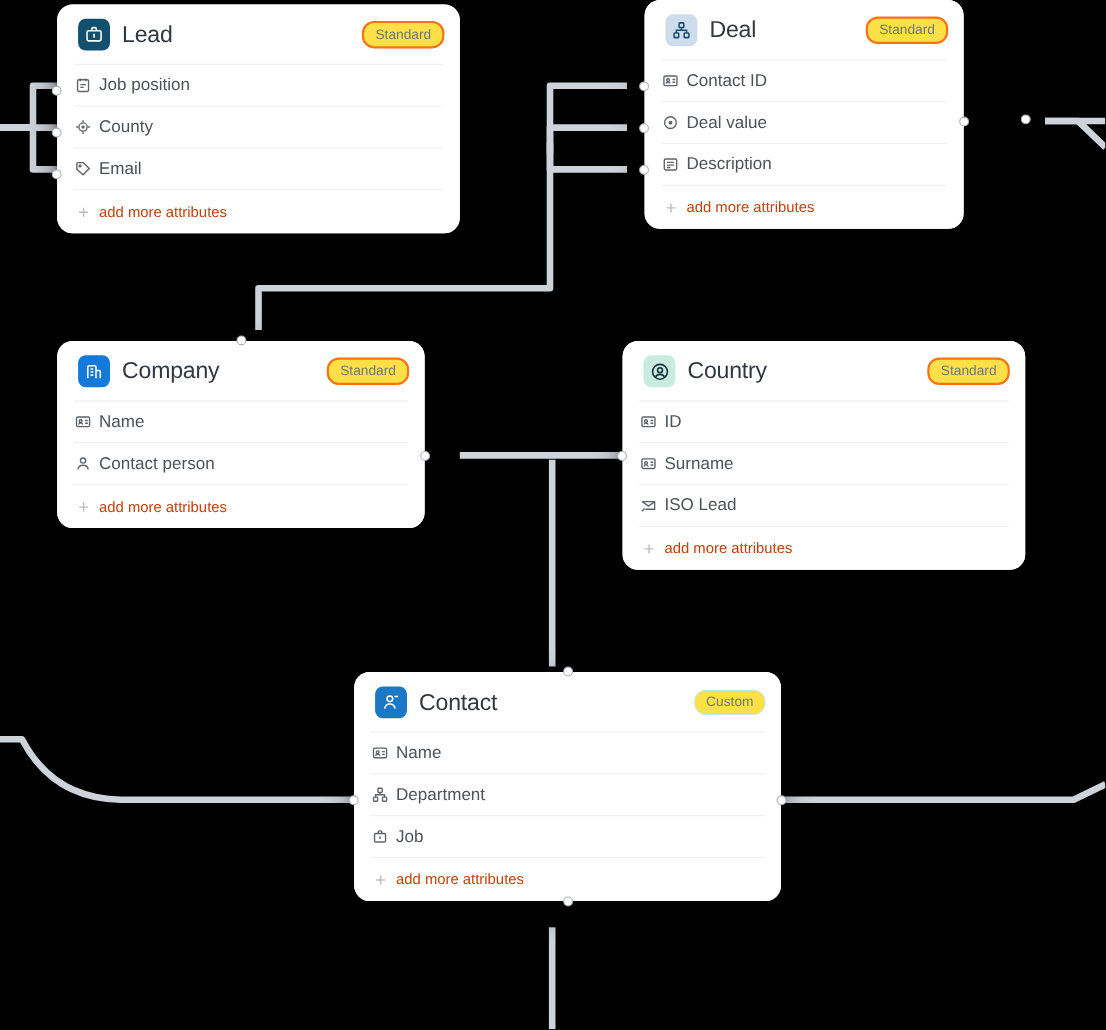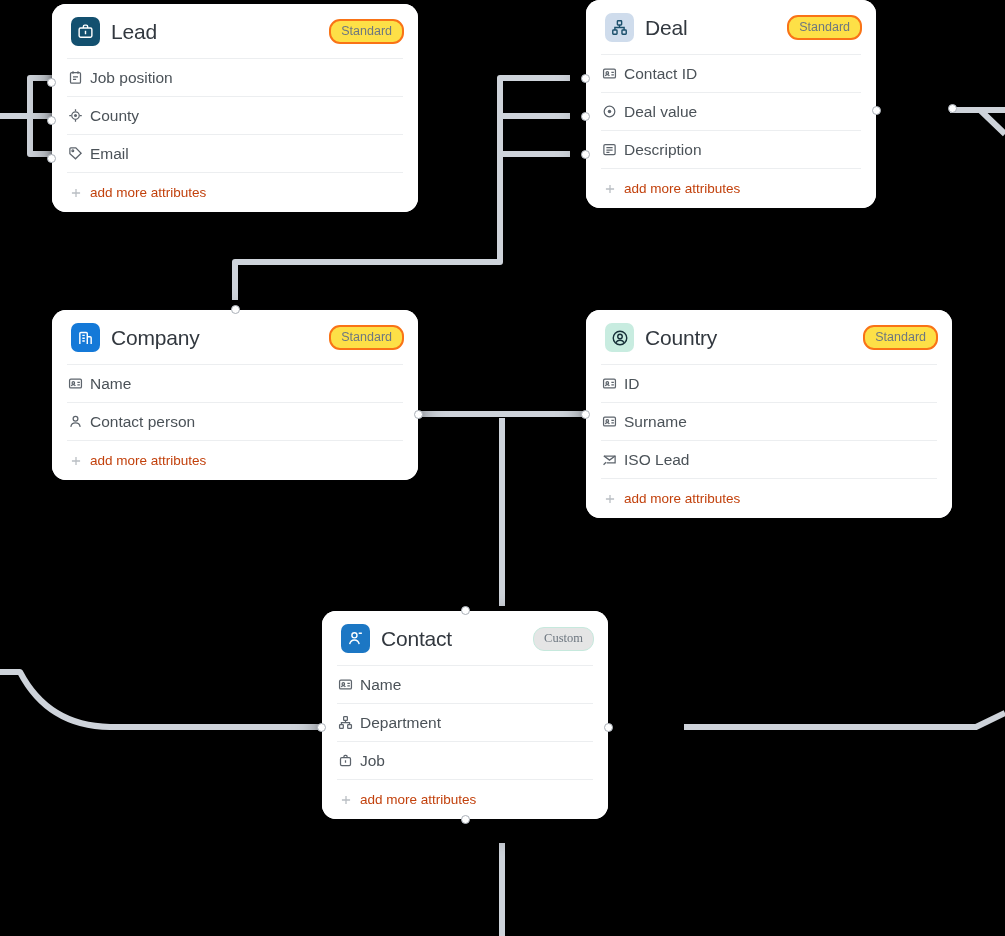--- a/index.html
+++ b/index.html
@@ -63,23 +63,22 @@
     padding: 3px 10px 4px;
     border-radius: 11px;
     white-space: nowrap;
     flex: 0 0 auto;
   }
   .badge.standard {
     background: #fde047;
     border: 2px solid #f97316;
   }
   .badge.custom {
-    background: #e5e5e5;
+    background: #fde047;
     border: 1px solid #c6e9dd;
-    font-family: Liberation Serif, serif;
   }
 
   .rows { padding: 0 15px; }
   .row {
     display: flex;
     align-items: center;
     gap: 6px;
     height: 38px;
     border-top: 1px solid #eceef0;
   }
@@ -253,21 +252,21 @@
           <span class="attr-label">add more attributes</span>
         </div>
       </div>
     </div>
     <span class="handle l" style="top:74px;"></span>
     <span class="handle l" style="top:112px;"></span>
     <span class="handle l" style="top:150px;"></span>
     <span class="handle r" style="top:106px;"></span>
   </div>
 
-  <div class="card" id="card-company" style="left:52px; top:310px; width:366px;">
+  <div class="card" id="card-company" style="left:52px; top:310px; width:334px;">
     <div class="card-inner">
       <div class="card-head">
         <span class="ent-icon" style="background:#1479d8;">
           <svg width="17" height="17" viewBox="0 0 24 24" fill="none" stroke="#ffffff" stroke-width="2">
             <path d="M4 21V6.5a1.5 1.5 0 0 1 1.5-1.5H13a1.5 1.5 0 0 1 1.5 1.5V21"></path>
             <path d="M14.5 11h4A1.5 1.5 0 0 1 20 12.5V21"></path>
             <path d="M7.5 9h3.5M7.5 13h3.5M7.5 17h3.5"></path>
           </svg>
         </span>
         <span class="ent-title">Company</span>
@@ -300,21 +299,21 @@
             </svg>
           </span>
           <span class="attr-label">add more attributes</span>
         </div>
       </div>
     </div>
     <span class="handle t"></span>
     <span class="handle r" style="top:100px;"></span>
   </div>
 
-  <div class="card" id="card-country" style="left:586px; top:310px; width:366px;">
+  <div class="card" id="card-country" style="left:566px; top:310px; width:366px;">
     <div class="card-inner">
       <div class="card-head">
         <span class="ent-icon" style="background:#c8ece0;">
           <svg width="18" height="18" viewBox="0 0 24 24" fill="none" stroke="#18313a" stroke-width="1.9">
             <circle cx="12" cy="12" r="9"></circle>
             <circle cx="12" cy="10" r="3"></circle>
             <path d="M6.6 18.4c1-2.2 3-3.3 5.4-3.3s4.4 1.1 5.4 3.3"></path>
           </svg>
         </span>
         <span class="ent-title">Country</span>
@@ -358,21 +357,21 @@
             </svg>
           </span>
           <span class="attr-label">add more attributes</span>
         </div>
       </div>
     </div>
     <span class="handle l" style="top:100px;"></span>
     <span class="handle r" style="top:-206px;"></span>
   </div>
 
-  <div class="card" id="card-contact" style="left:322px; top:611px; width:286px;">
+  <div class="card" id="card-contact" style="left:322px; top:611px; width:388px;">
     <div class="card-inner">
       <div class="card-head">
         <span class="ent-icon" style="background:#1c77c4;">
           <svg width="17" height="17" viewBox="0 0 24 24" fill="none" stroke="#ffffff" stroke-width="2">
             <circle cx="10.5" cy="7.5" r="3.6"></circle>
             <path d="M3.8 20c.8-3.9 3.5-5.8 6.7-5.8s5.9 1.9 6.7 5.8"></path>
             <path d="M16.5 4.5h4.5"></path>
           </svg>
         </span>
         <span class="ent-title">Contact</span>

